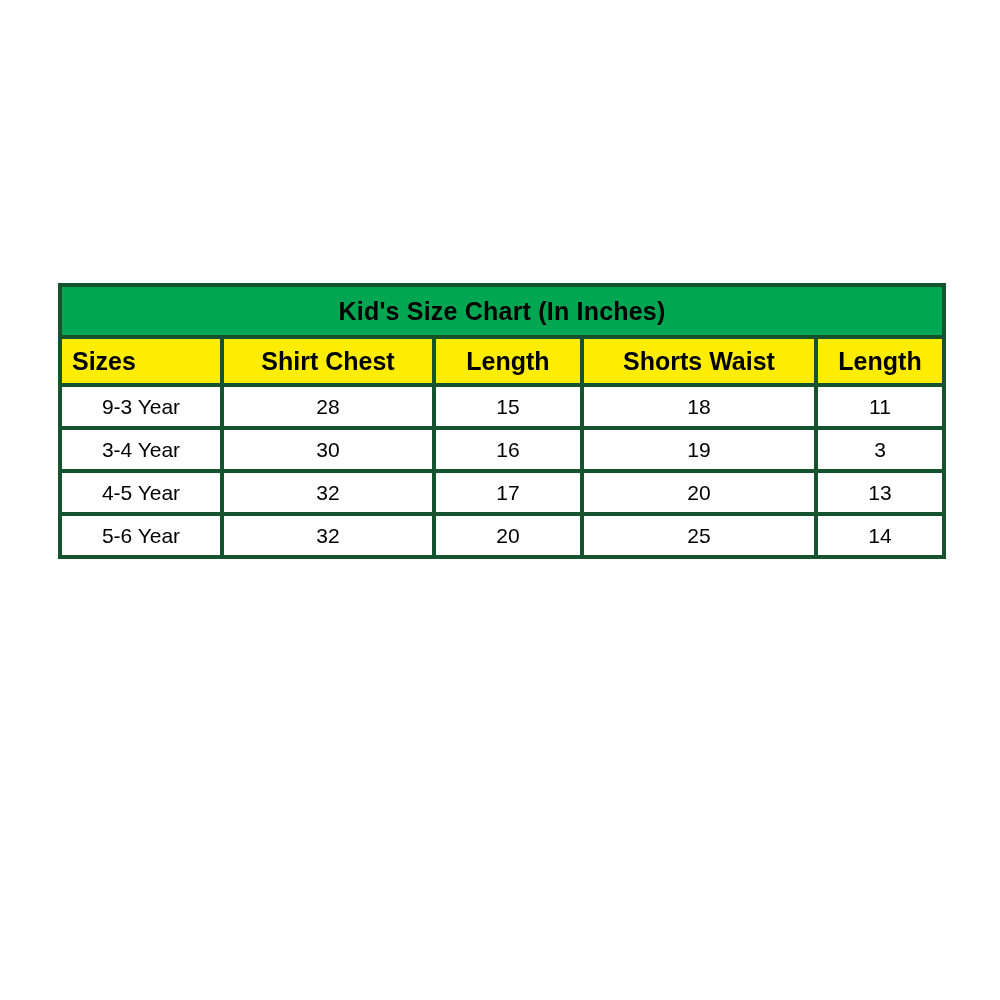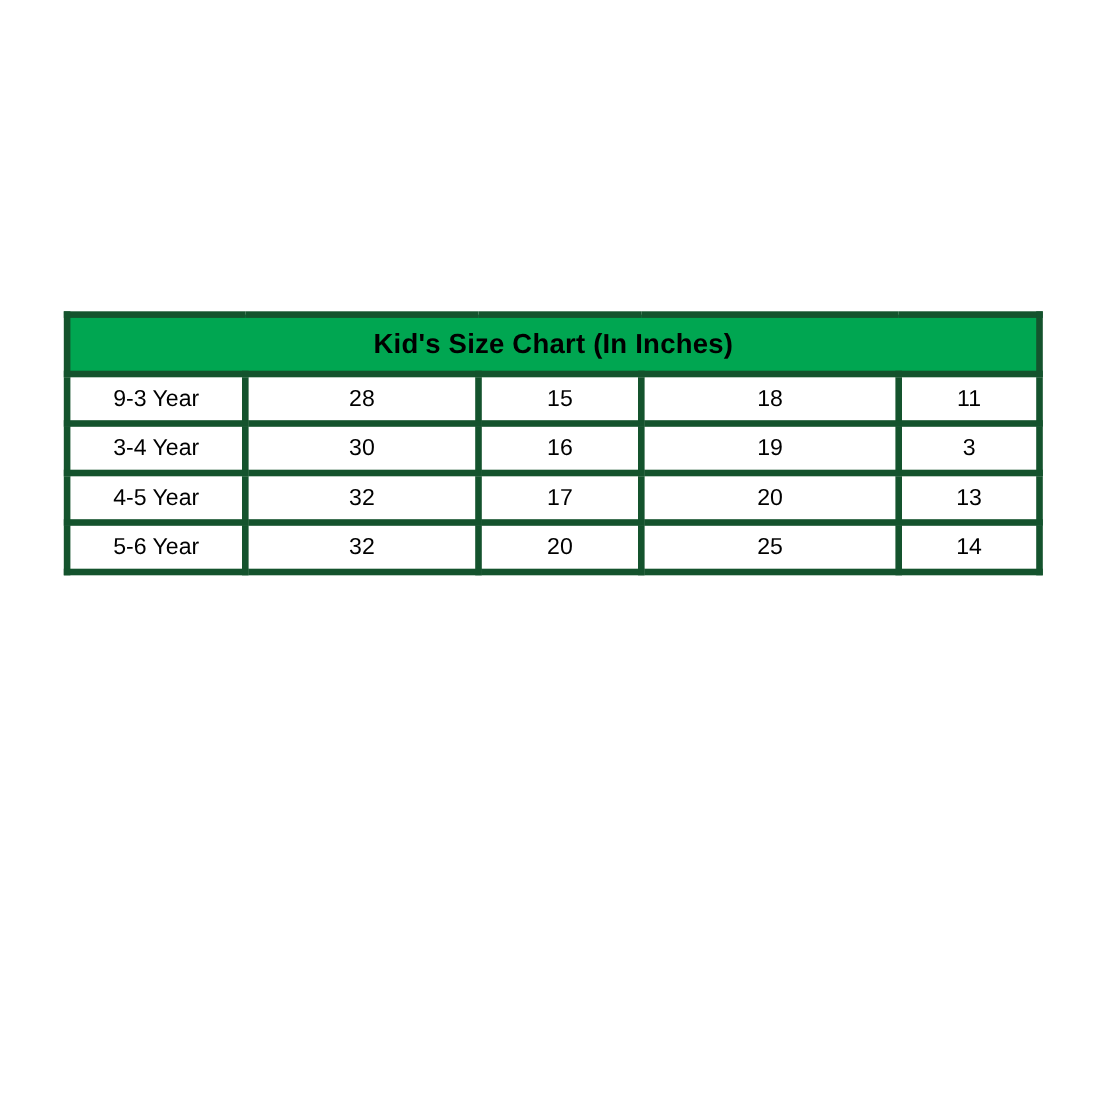--- a/index.html
+++ b/index.html
@@ -26,21 +26,21 @@
   }
 
   table.size-chart {
     border-collapse: collapse;
     table-layout: fixed;
     width: 884px;
     background: #ffffff;
   }
 
   table.size-chart td {
-    border: 6px solid #14532d;
+    border: 4px solid #14532d;
     text-align: center;
     vertical-align: middle;
     color: #000000;
     font-size: 22px;
     padding: 0;
     height: 39px;
     line-height: 39px;
     white-space: nowrap;
   }
 
@@ -90,20 +90,27 @@
         <col class="c0">
         <col class="c1">
         <col class="c2">
         <col class="c3">
         <col class="c4">
       </colgroup>
       <tbody>
         <tr class="title-row">
           <td colspan="5">Kid's Size Chart (In Inches)</td>
         </tr>
+        <tr class="header-row">
+          <td class="left-align">Sizes</td>
+          <td>Shirt Chest</td>
+          <td>Length</td>
+          <td>Shorts Waist</td>
+          <td>Length</td>
+        </tr>
 
         <tr class="data-row">
           <td>9-3 Year</td>
           <td>28</td>
           <td>15</td>
           <td>18</td>
           <td>11</td>
         </tr>
         <tr class="data-row">
           <td>3-4 Year</td>

